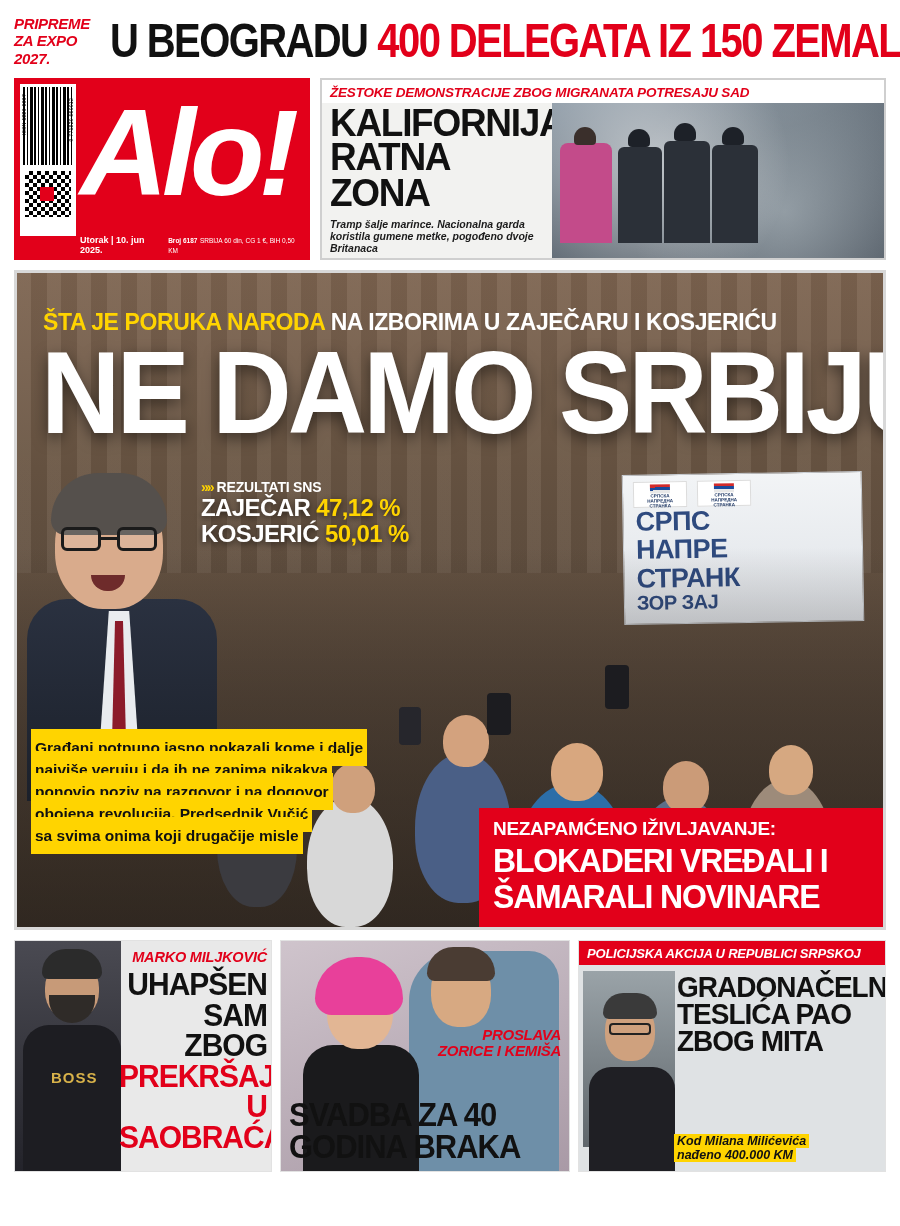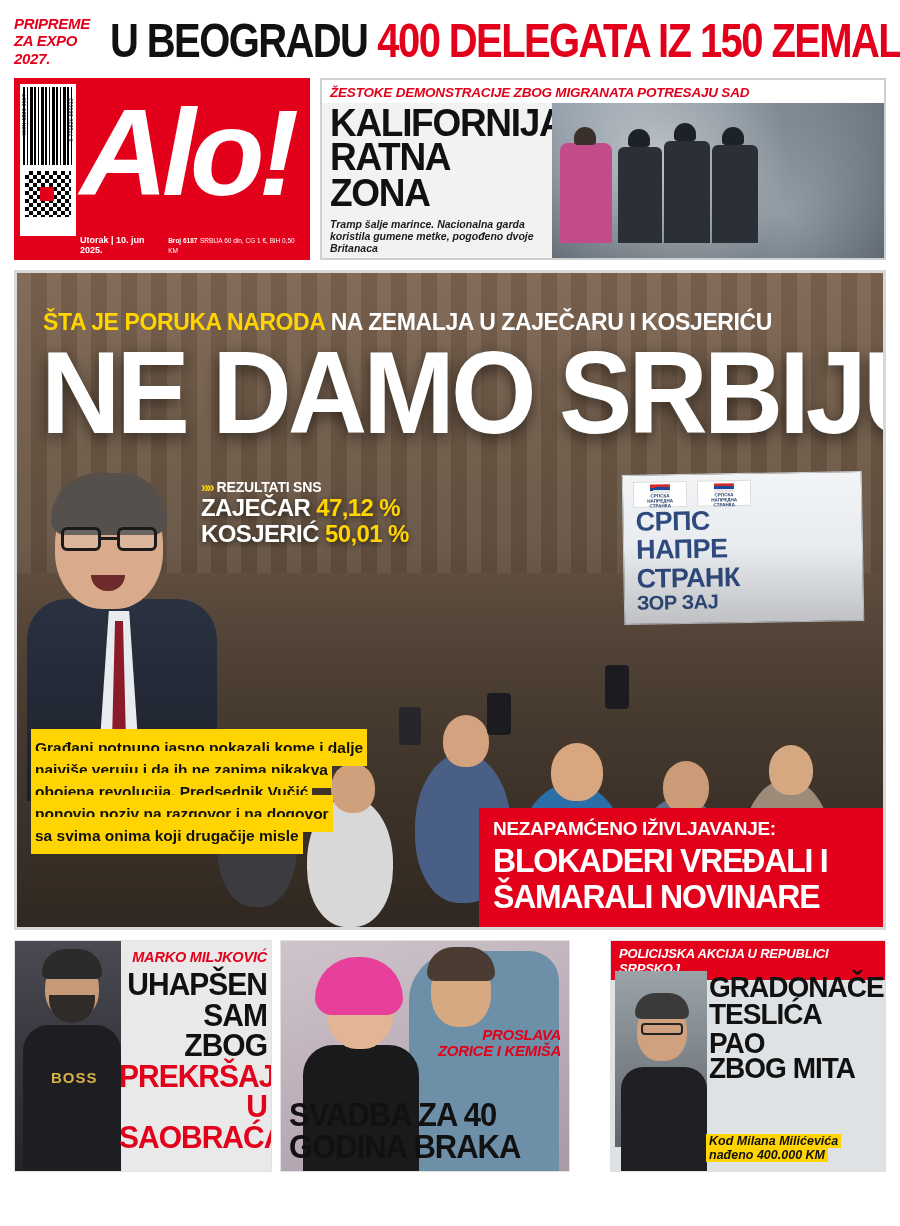--- a/index.html
+++ b/index.html
@@ -442,21 +442,21 @@
     display: flex;
     gap: 8px;
   }
   .bx {
     position: relative;
     overflow: hidden;
     border: 1px solid #e2e2e2;
   }
   .bx1 { width: 258px; flex: 0 0 auto; background: #e9e9e9; }
   .bx2 { width: 290px; flex: 0 0 auto; background: #d9d4d8; }
-  .bx3 { flex: 1 1 auto; background: #dfe2e4; margin-left: 32px; }
+  .bx3 { flex: 1 1 auto; background: #dfe2e4; }
 
   
   .b1-photo {
     position: absolute;
     left: 0; top: 0;
     width: 106px; height: 232px;
     background: linear-gradient(180deg,#4a4a52,#23232a);
   }
   .b1-face {
     position: absolute; left: 30px; top: 16px;
@@ -662,21 +662,21 @@
       <div class="blob" style="left:646px; top:214px; width:46px; height:52px; background:#cb9b78;"></div>
       <div class="blob" style="left:724px; top:232px; width:92px; height:148px; background:#9d8b7a;"></div>
       <div class="blob" style="left:752px; top:198px; width:44px; height:50px; background:#d6a881;"></div>
       <div class="blob" style="left:470px; top:146px; width:24px; height:42px; background:#1c1c20; border-radius:4px;"></div>
       <div class="blob" style="left:588px; top:118px; width:24px; height:44px; background:#1c1c20; border-radius:4px;"></div>
       <div class="blob" style="left:382px; top:160px; width:22px; height:38px; background:#26262c; border-radius:4px;"></div>
     </div>
 
     <div class="main-kicker">
       <span class="y">ŠTA JE PORUKA NARODA</span>
-      <span class="w">NA ZEMALJA U ZAJEČARU I KOSJERIĆU</span>
+      <span class="w">NA IZBORIMA U ZAJEČARU I KOSJERIĆU</span>
     </div>
 
     <div class="main-head">NE DAMO SRBIJU!</div>
 
     <div class="vucic">
       <div class="v-body"></div>
       <div class="v-shirt"></div>
       <div class="v-tie"></div>
       <div class="v-head"></div>
       <div class="v-hair"></div>
@@ -698,22 +698,22 @@
       </div>
       <div class="row">
         <span>KOSJERIĆ</span>
         <span class="pct">50,01 %</span>
       </div>
     </div>
 
     <div class="caption">
       <div><span>Građani potpuno jasno pokazali kome i dalje</span></div>
       <div><span>najviše veruju i da ih ne zanima nikakva</span></div>
+      <div><span>ponovio poziv na razgovor i na dogovor</span></div>
       <div><span>obojena revolucija. Predsednik Vučić</span></div>
-      <div><span>ponovio poziv na razgovor i na dogovor</span></div>
       <div><span>sa svima onima koji drugačije misle</span></div>
     </div>
 
     <div class="redbox">
       <div class="rk">NEZAPAMĆENO IŽIVLJAVANJE:</div>
       <div class="rh">BLOKADERI VREĐALI I</div>
       <div class="rh">ŠAMARALI NOVINARE</div>
     </div>
   </div>
 

